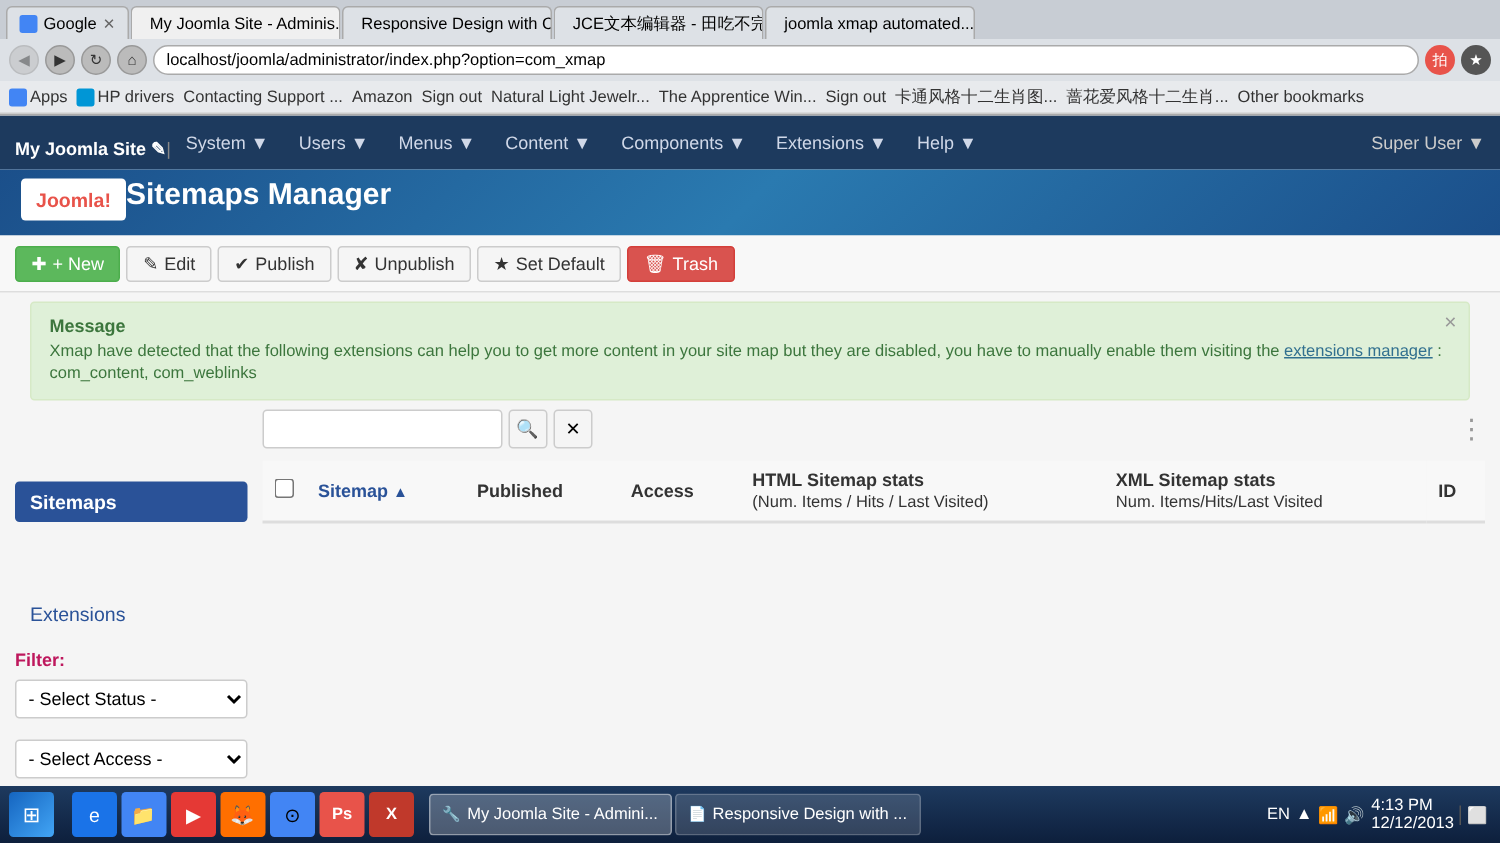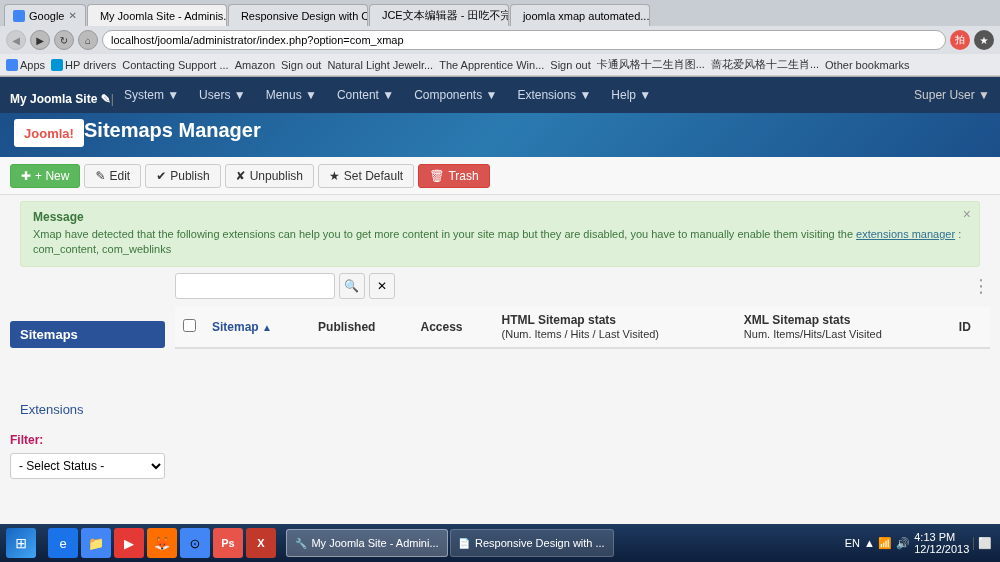--- a/index.html
+++ b/index.html
@@ -230,20 +230,27 @@
       <div class="filter-section">
         <div class="filter-label">Filter:</div>
         <select class="filter-select">
           <option>- Select Status -</option>
           <option>Published</option>
           <option>Unpublished</option>
           <option>Trashed</option>
           <option>All</option>
         </select>
         <br><br>
+        <select class="filter-select">
+          <option>- Select Access -</option>
+          <option>Public</option>
+          <option>Guest</option>
+          <option>Registered</option>
+          <option>Special</option>
+        </select>
       </div>
     </div>
 
     <div class="main-content">
 
       <div class="search-bar">
         <input class="search-input" type="text" placeholder="" style="">
         <button class="search-btn">
           <span>🔍</span>
         </button>

